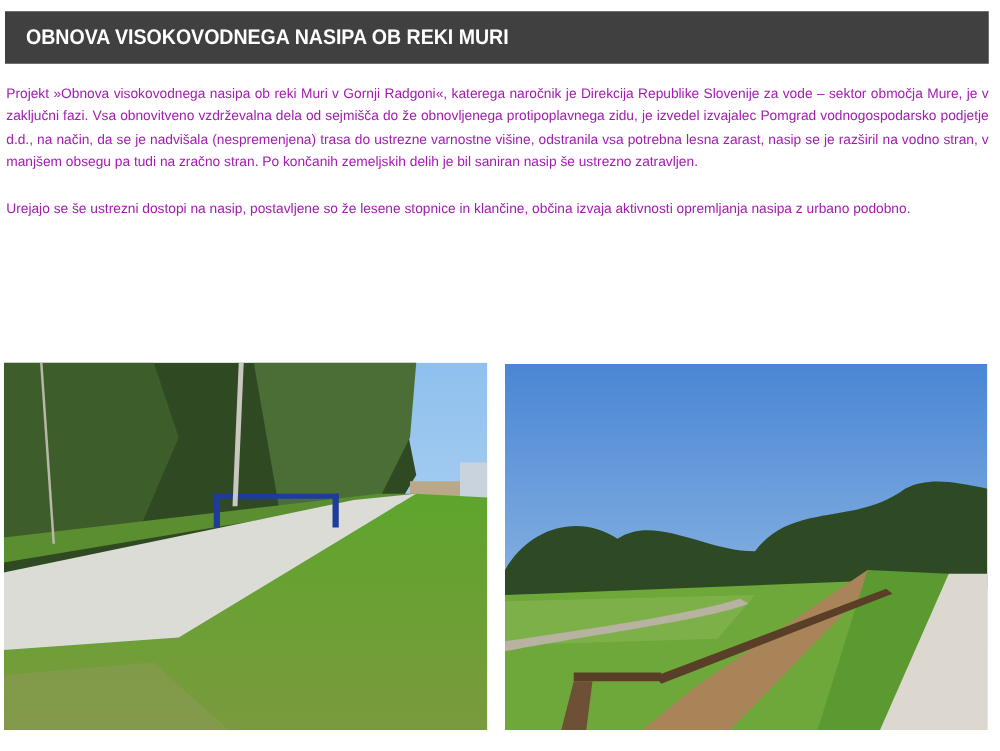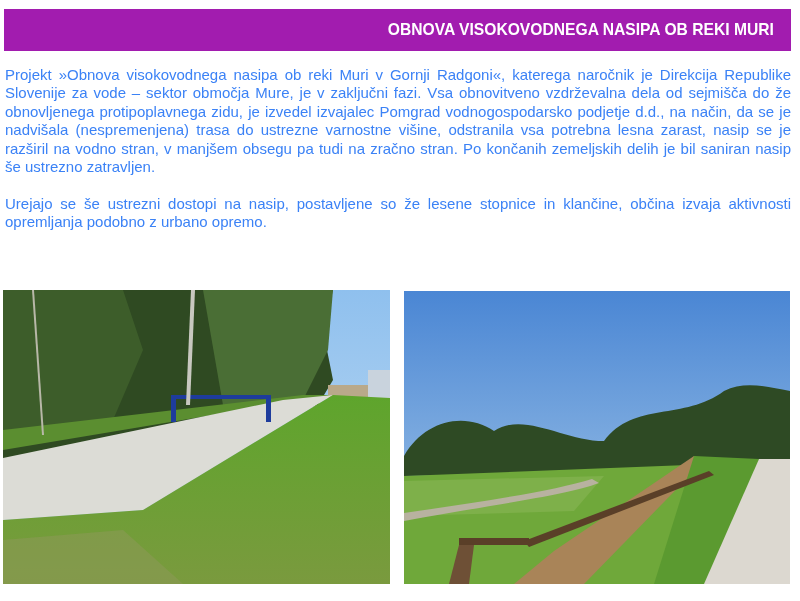--- a/index.html
+++ b/index.html
@@ -1,35 +1,35 @@
 <!DOCTYPE html>
 <html><head>
 <meta charset="utf-8">
 <style>
   html, body { margin:0; padding:0; background:#ffffff; }
   body { width:800px; height:601px; position:relative; overflow:hidden; font-family:"Liberation Sans", sans-serif; }
-  .header { position:absolute; left:4px; top:9px; width:787px; height:42px; background:#a21caf; display:flex; align-items:center; justify-content:flex-end; }
+  .header { position:absolute; left:4px; top:9px; width:787px; height:42px; background:#404040; display:flex; align-items:center; justify-content:flex-start; }
   .header h1 { margin:0; color:#ffffff; font-family:"Liberation Sans", sans-serif; font-weight:bold; font-size:17px; letter-spacing:0px; transform:scaleX(0.92); }
-  .body-text { position:absolute; left:5px; top:66px; width:786px; color:#3b82f6; font-size:15px; line-height:18.4px; }
+  .body-text { position:absolute; left:5px; top:66px; width:786px; color:#a21caf; font-size:11px; line-height:18.4px; }
   .body-text p { margin:0 0 18.4px 0; text-align:justify; }
   .photo { position:absolute; overflow:hidden; }
   .photo-left { left:3px; top:290px; width:387px; height:294px; }
   .photo-right { left:404px; top:291px; width:386px; height:293px; }
   .photo svg { display:block; width:100%; height:100%; }
 </style>
 </head>
 <body>
 
 <div class="header">
   <h1>OBNOVA VISOKOVODNEGA NASIPA OB REKI MURI</h1>
 </div>
 
 <div class="body-text">
   <p>Projekt »Obnova visokovodnega nasipa ob reki Muri v Gornji Radgoni«, katerega naročnik je Direkcija Republike Slovenije za vode – sektor območja Mure, je v zaključni fazi. Vsa obnovitveno vzdrževalna dela od sejmišča do že obnovljenega protipoplavnega zidu, je izvedel izvajalec Pomgrad vodnogospodarsko podjetje d.d., na način, da se je nadvišala (nespremenjena) trasa do ustrezne varnostne višine, odstranila vsa potrebna lesna zarast, nasip se je razširil na vodno stran, v manjšem obsegu pa tudi na zračno stran. Po končanih zemeljskih delih je bil saniran nasip še ustrezno zatravljen.</p>
-  <p>Urejajo se še ustrezni dostopi na nasip, postavljene so že lesene stopnice in klančine, občina izvaja aktivnosti opremljanja podobno z urbano opremo.</p>
+  <p>Urejajo se še ustrezni dostopi na nasip, postavljene so že lesene stopnice in klančine, občina izvaja aktivnosti opremljanja nasipa z urbano podobno.</p>
 </div>
 
 <div class="photo photo-left">
   <svg viewBox="0 0 387 294" preserveAspectRatio="none">
     <defs>
       <linearGradient id="skyL" x1="0" y1="0" x2="0" y2="1">
           <stop offset="0" stop-color="#8fc0ee"></stop>
           <stop offset="1" stop-color="#c3ddf3"></stop>
         </linearGradient>
       <linearGradient id="grassL" x1="0" y1="0" x2="0" y2="1">

